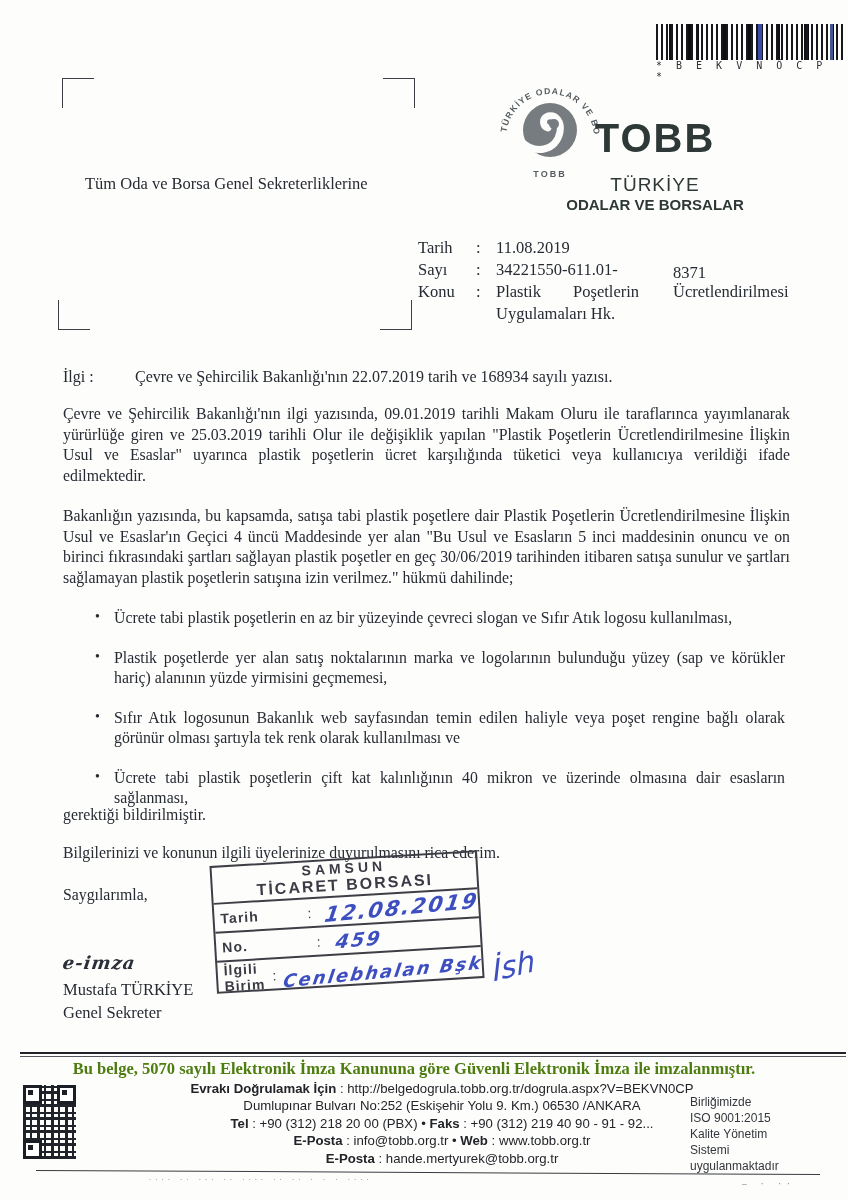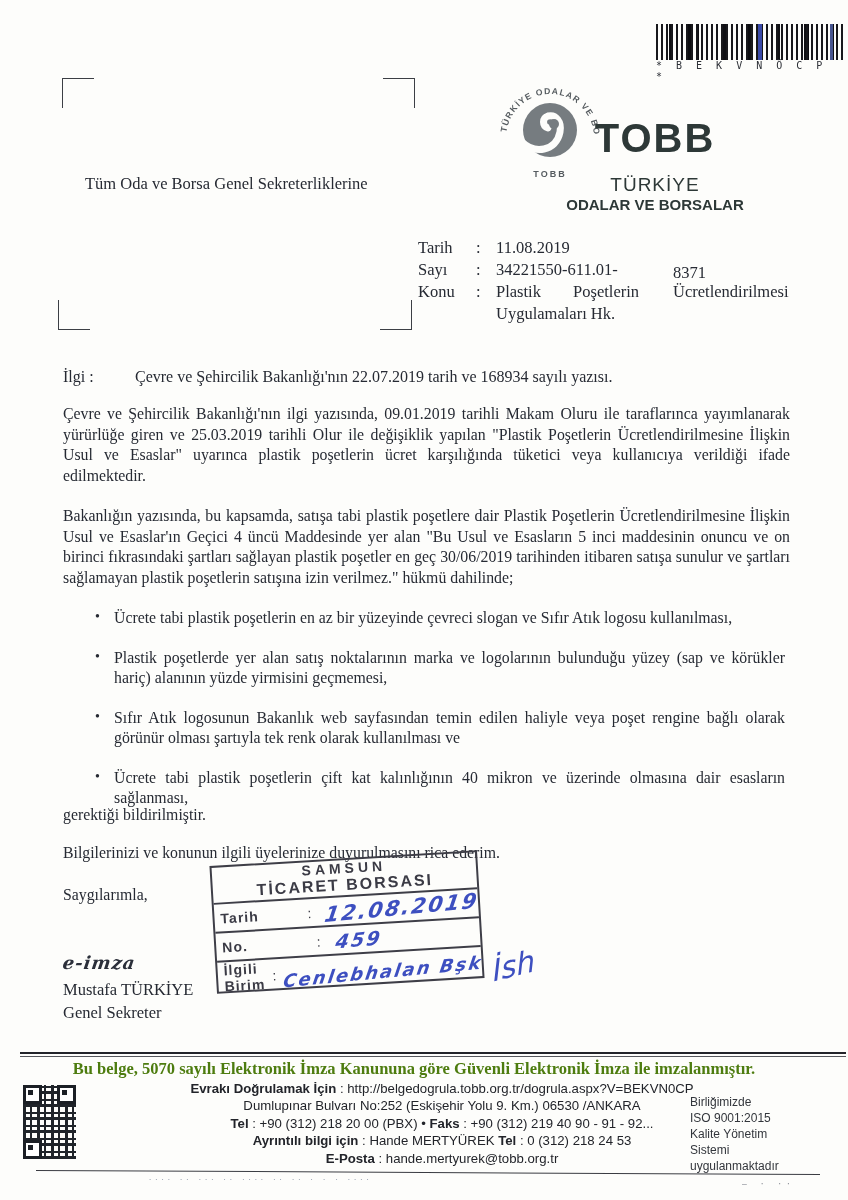--- a/index.html
+++ b/index.html
@@ -225,21 +225,21 @@
       </span>
       <span class="f f3">
         <i></i>
       </span>
   </div>
 
   <div class="abs contact">
     <div><b>Evrakı Doğrulamak İçin</b><span> : http://belgedogrula.tobb.org.tr/dogrula.aspx?V=BEKVN0CP</span><b></b><span></span></div>
     <div><b></b><span>Dumlupınar Bulvarı No:252 (Eskişehir Yolu 9. Km.) 06530 /ANKARA</span><b></b><span></span></div>
     <div><b>Tel</b><span> : +90 (312) 218 20 00 (PBX) • </span><b>Faks</b><span> : +90 (312) 219 40 90 - 91 - 92...</span></div>
-    <div><b>Ayrıntılı bilgi için</b><span> : Hande MERTYÜREK </span><b>Tel</b><span> : 0 (312) 218 24 53</span></div>
+    <div><b>E-Posta</b><span> : info@tobb.org.tr  • </span><b>Web</b><span> : www.tobb.org.tr</span></div>
     <div><b>E-Posta</b><span> : hande.mertyurek@tobb.org.tr</span><b></b><span></span></div>
   </div>
 
   <div class="abs iso">
     <div>Birliğimizde</div>
     <div>ISO 9001:2015</div>
     <div>Kalite Yönetim</div>
     <div>Sistemi</div>
     <div>uygulanmaktadır</div>
   </div>

